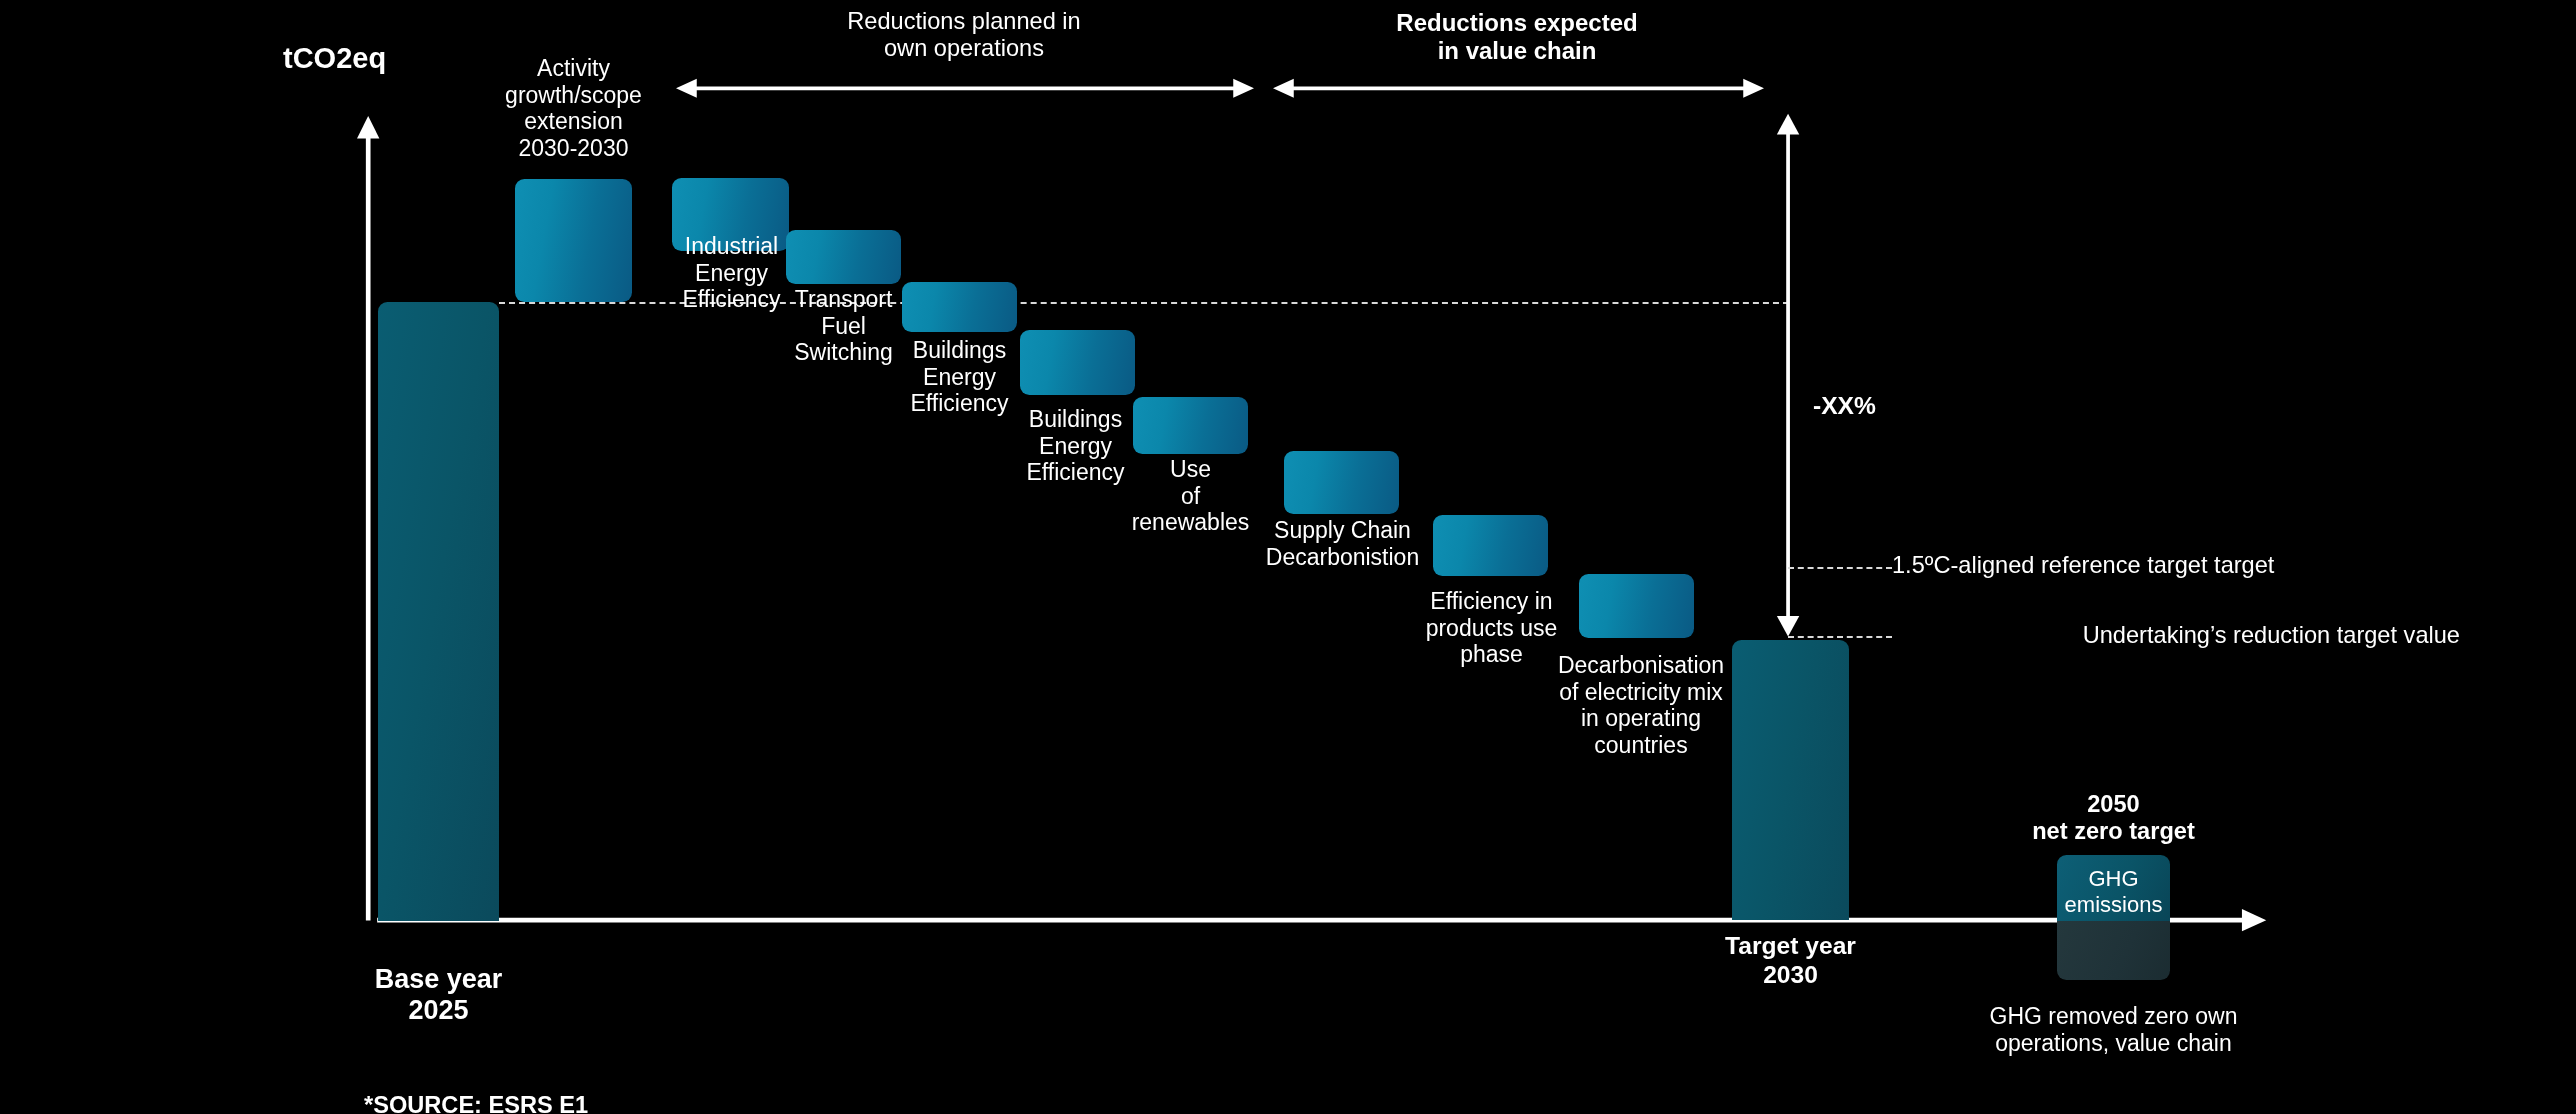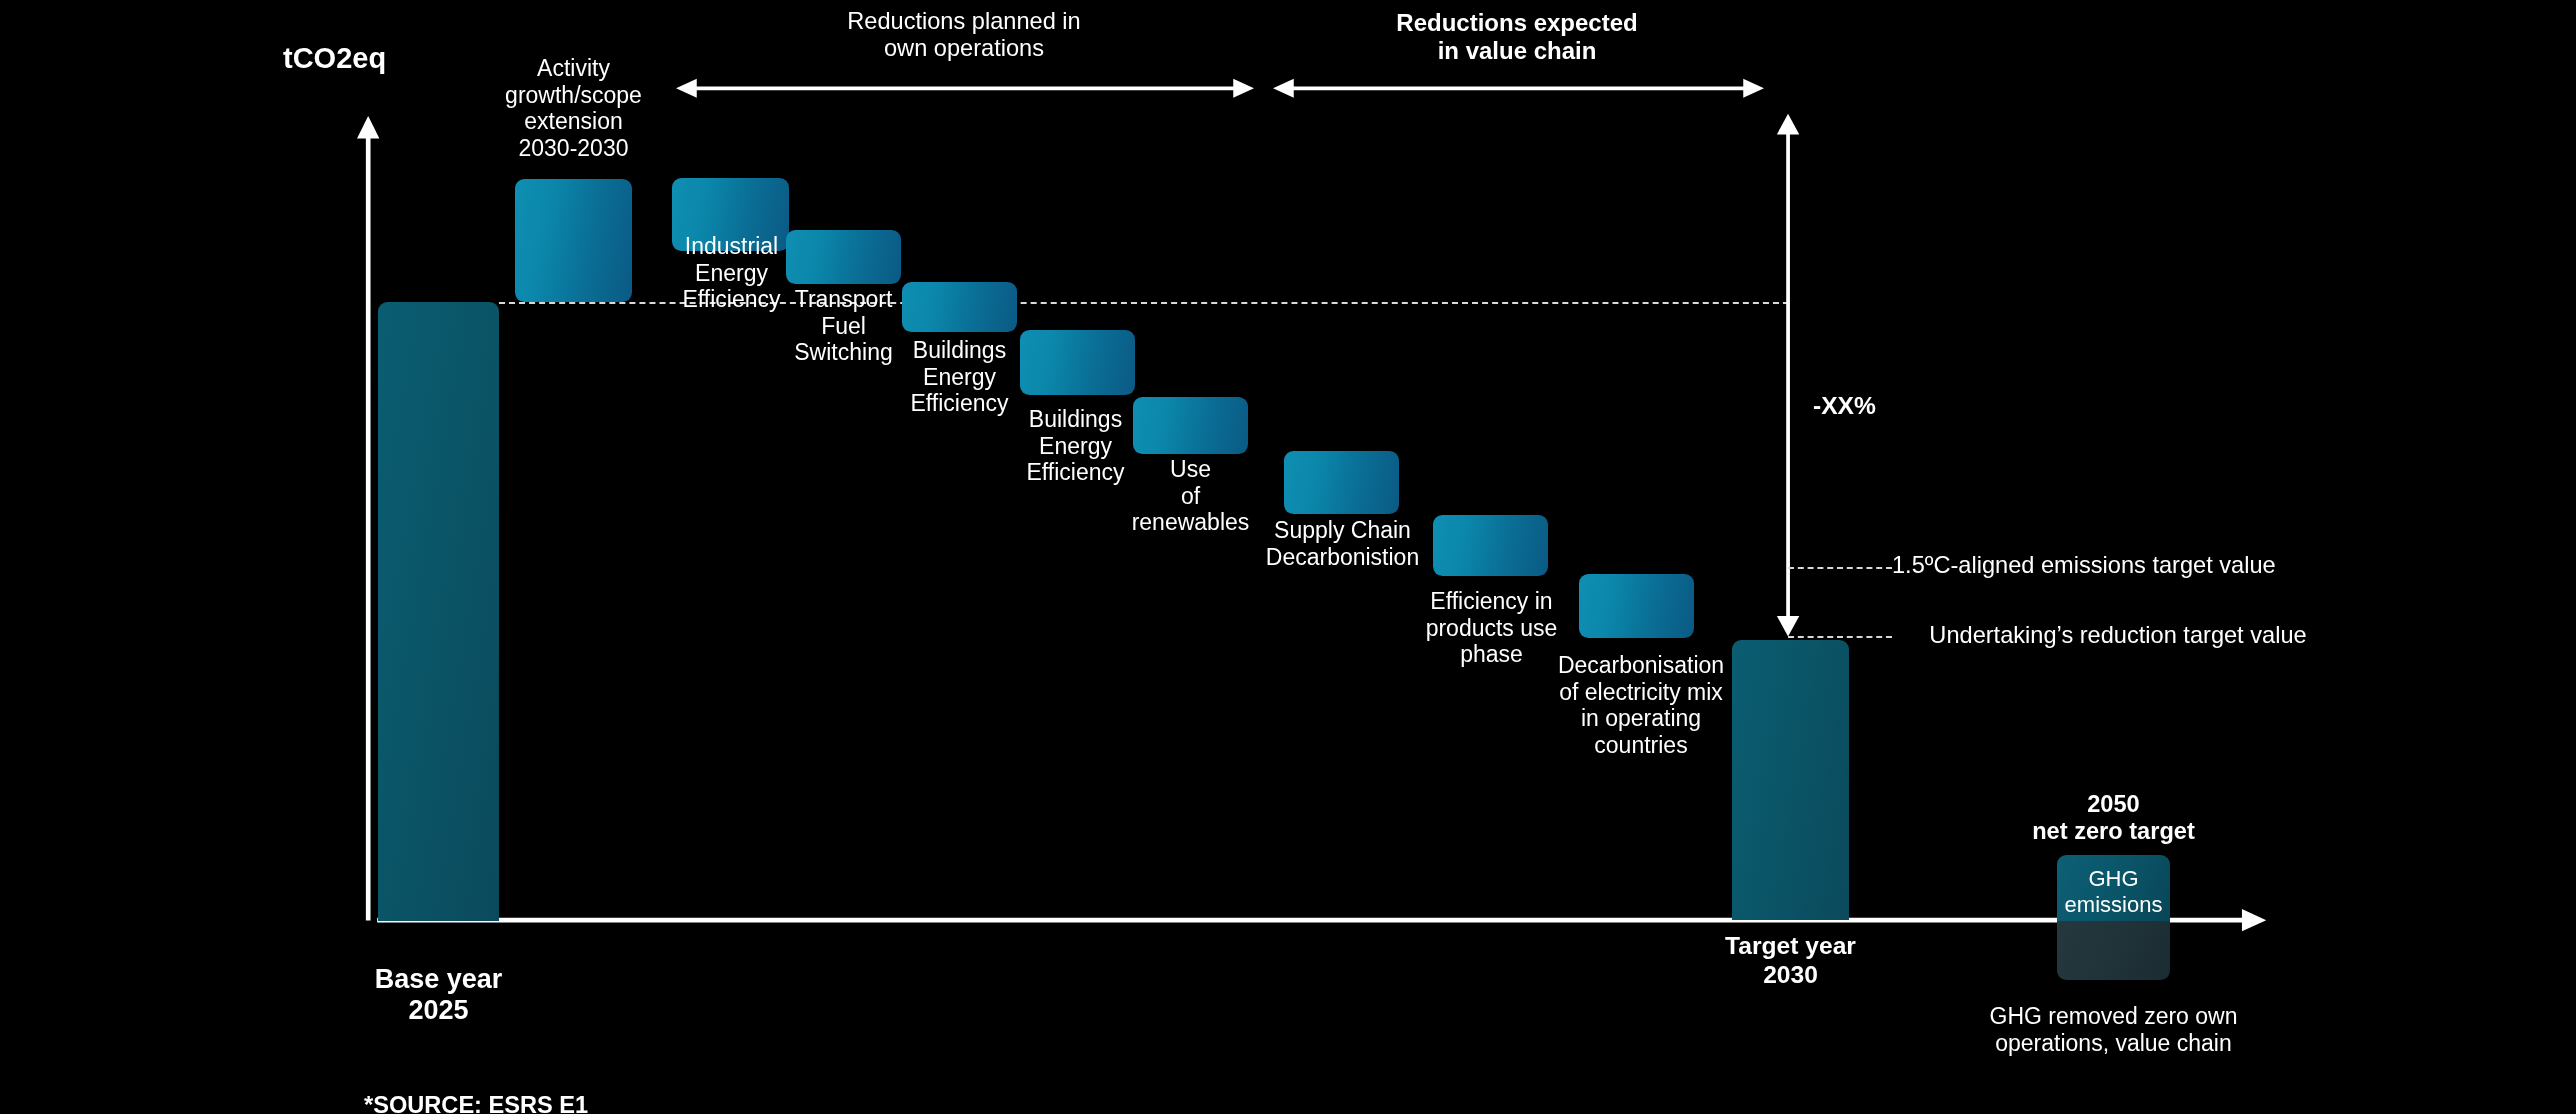--- a/index.html
+++ b/index.html
@@ -138,21 +138,21 @@
 
   <svg style="left:1775px;top:111px;width:28px;height:534px;" viewBox="0 0 30 566" width="28" height="534">
     <line x1="14" y1="12" x2="14" y2="545" stroke="#fff" stroke-width="4"></line>
     <polygon points="14,0 26,22 2,22" fill="#fff"></polygon>
     <polygon points="14,560 26,538 2,538" fill="#fff"></polygon>
   </svg>
 
   <div class="txt bold" style="left:1813px;top:392px;width:151px;font-size:24.6px;text-align:left;">-XX%</div>
 
   <div class="dash-h thin" style="left:1788px;top:567px;width:104px;"></div>
-  <div class="txt" style="left:1892px;top:552px;width:529px;font-size:23.6px;text-align:left;">1.5ºC-aligned emissions target value</div>
+  <div class="txt" style="left:1892px;top:552px;width:529px;font-size:23.6px;text-align:left;">1.5ºC-aligned reference target target</div>
 
   <div class="dash-h thin" style="left:1788px;top:636px;width:104px;"></div>
-  <div class="txt" style="left:1844px;top:622px;width:548px;font-size:23.6px;text-align:center;">Undertaking’s reduction target value</div>
+  <div class="txt" style="left:1912px;top:622px;width:548px;font-size:23.6px;text-align:right;">Undertaking’s reduction target value</div>
 
   <div class="txt bold" style="left:364px;top:1092px;width:472px;font-size:23.6px;text-align:left;">*SOURCE: ESRS E1</div>
 
 </div>
 
 
 </body></html>

